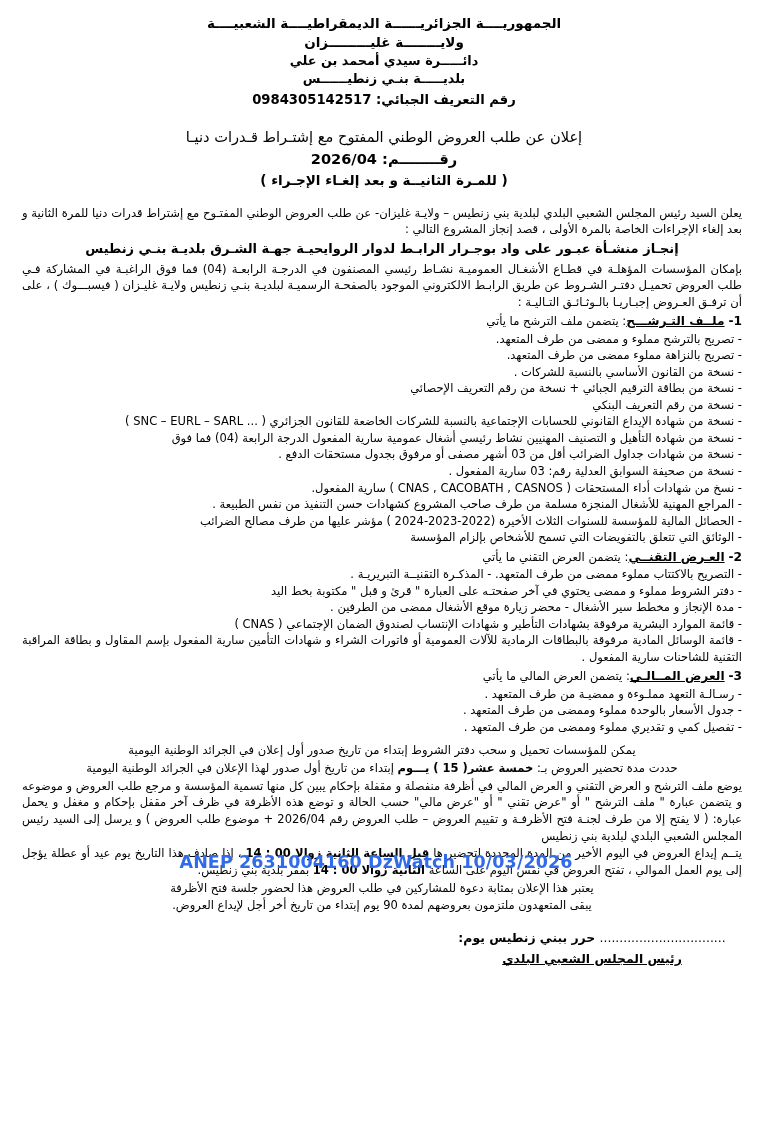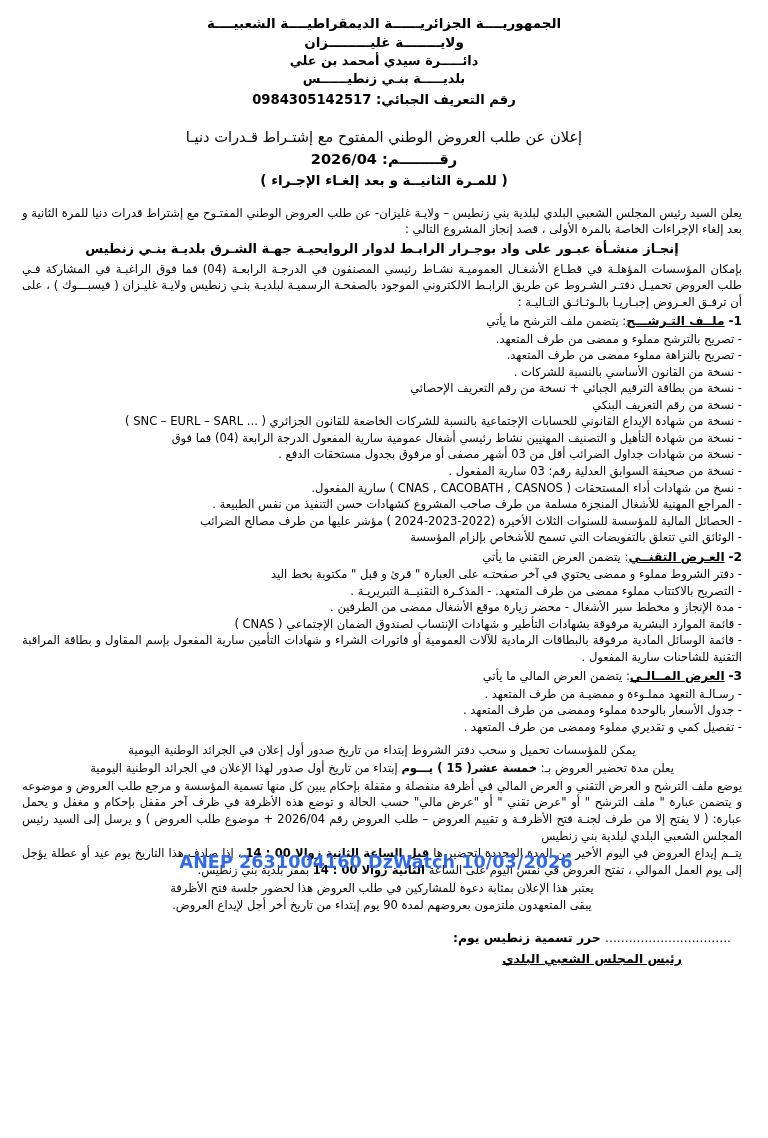--- a/index.html
+++ b/index.html
@@ -213,54 +213,54 @@
       <li>- المراجع المهنية للأشغال المنجزة مسلمة من طرف صاحب المشروع كشهادات حسن التنفيذ من نفس الطبيعة .</li>
       <li>- الحصائل المالية للمؤسسة للسنوات الثلاث الأخيرة (2022-2023-2024 ) مؤشر  عليها  من طرف مصالح الضرائب</li>
       <li>- الوثائق التي تتعلق بالتفويضات التي تسمح للأشخاص بإلزام المؤسسة</li>
     </ul>
 
     <div class="sec-head">
       <span class="num">2-</span>
       <span class="label">العـرض التقنــي</span><span class="rest">: يتضمن العرض التقني ما يأتي</span>
     </div>
     <ul class="items">
+      <li>- التصريح بالاكتتاب مملوء ممضى من طرف المتعهد.   - المذكـرة التقنيــة التبريريـة .</li>
       <li>- دفتر الشروط مملوء و ممضى يحتوي في آخر صفحتـه على العبارة " قرئ و قبل " مكتوبة بخط اليد</li>
-      <li>- التصريح بالاكتتاب مملوء ممضى من طرف المتعهد.   - المذكـرة التقنيــة التبريريـة .</li>
       <li>- مدة الإنجاز و مخطط سير الأشغال    - محضر زيارة موقع الأشغال ممضى من الطرفين .</li>
       <li>- قائمة الموارد البشرية مرفوقة بشهادات التأطير و  شهادات الإنتساب لصندوق الضمان الإجتماعي ( CNAS )</li>
       <li class="justify">- قائمة الوسائل المادية مرفوقة بالبطاقات الرمادية للآلات العمومية أو فاتورات الشراء و  شهادات التأمين سارية المفعول بإسم المقاول و بطاقة المراقبة التقنية للشاحنات سارية المفعول .</li>
     </ul>
 
     <div class="sec-head">
       <span class="num">3-</span>
       <span class="label">العرض المــالـي</span><span class="rest">: يتضمن العرض المالي ما يأتي</span>
     </div>
     <ul class="items">
       <li>- رسـالـة التعهد مملـوءة و  ممضيـة من طرف المتعهد .</li>
       <li>- جدول الأسعار بالوحدة مملوء وممضى من طرف المتعهد .</li>
       <li>- تفصيل كمي و تقديري مملوء وممضى من طرف المتعهد .</li>
     </ul>
   </div>
 
   <div class="closing">
     <p class="para center">يمكن للمؤسسات تحميل و سحب دفتر  الشروط إبتداء من تاريخ صدور أول إعلان في الجرائد الوطنية اليومية</p>
 
-    <p class="para center"><span>يعلن مدة تحضير  العروض بـ: </span><b>خمسة عشر( 15 ) يـــوم</b><span> إبتداء من تاريخ أول صدور  لهذا الإعلان في الجرائد الوطنية اليومية</span></p>
+    <p class="para center"><span>حددت مدة تحضير  العروض بـ: </span><b>خمسة عشر( 15 ) يـــوم</b><span> إبتداء من تاريخ أول صدور  لهذا الإعلان في الجرائد الوطنية اليومية</span></p>
 
     <p class="para">يوضع ملف الترشح و  العرض التقني و  العرض المالي في أظرفة منفصلة و  مقفلة بإحكام يبين كل منها تسمية المؤسسة و  مرجع طلب العروض و موضوعه و يتضمن عبارة " ملف الترشح " أو "عرض تقني " أو "عرض مالي" حسب الحالة و توضع هذه الأظرفة في ظرف آخر مقفل بإحكام و مغفل و يحمل عبارة: ( لا يفتح إلا من طرف لجنـة فتح الأظرفـة و تقييم العروض – طلب العروض رقم 2026/04 + موضوع طلب العروض  ) و يرسل إلى السيد رئيس المجلس الشعبي البلدي لبلدية بني زنطيس</p>
 
     <p class="para"><span>يتــم إيداع العروض في اليوم الأخير من المدة المحددة لتحضير ها </span><b>قبل الساعة الثانية زوالا 00 : 14</b><span> ، إذا صادف هذا التاريخ يوم عيد أو عطلة يؤجل إلى يوم العمل الموالي ، تفتح العروض في نفس اليوم على الساعة </span><b>الثانية زوالا 00 : 14</b><span> بمقر بلدية بني زنطيس.</span></p>
 
     <p class="para center">يعتبر  هذا الإعلان بمثابة دعوة للمشاركين في طلب العروض هذا  لحضور  جلسة فتح الأظرفة</p>
     <p class="para center">يبقى المتعهدون ملتزمون بعروضهم لمدة 90 يوم إبتداء من تاريخ أخر أجل لإيداع العروض.</p>
   </div>
 
   <div class="sign-wrap">
     <div class="sign-box">
-      <span class="sign-date"><span class="dots">................................</span> <span>حرر تسمية زنطيس يوم:</span></span>
+      <span class="sign-date"><span class="dots">................................</span> <span>حرر ببني زنطيس يوم:</span></span>
       <span class="sign-role">رئيس المجلس الشعبي البلدي</span>
     </div>
   </div>
 
   <div class="footer">
     <span class="anep">ANEP 2631004160 DzWatch 10/03/2026</span>
   </div>
 
 </div>
 

